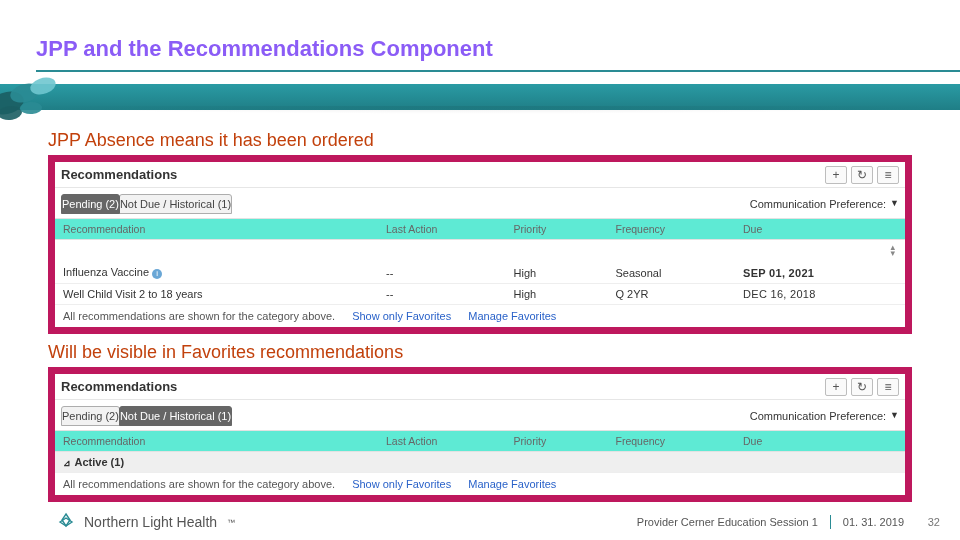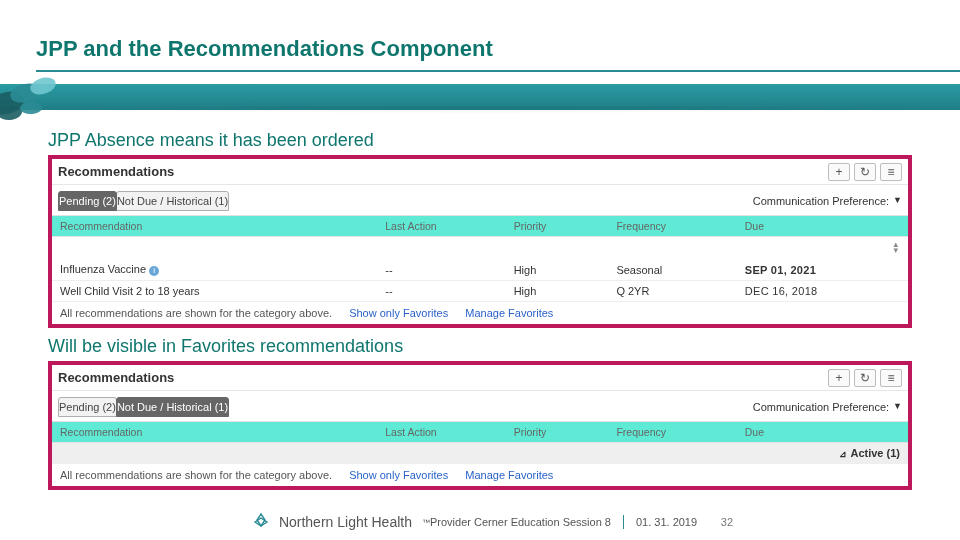--- a/index.html
+++ b/index.html
@@ -2,37 +2,37 @@
 <html><head>
 <meta charset="utf-8">
 <style>
   * { box-sizing: border-box; margin: 0; padding: 0; }
   html, body { width: 960px; height: 540px; font-family: "Segoe UI", Arial, sans-serif; background: #fff; overflow: hidden; }
   .slide { position: relative; width: 960px; height: 540px; }
 
   
   .header { position: relative; height: 112px; }
   .title-bar { position: absolute; left: 0; right: 0; top: 28px; height: 42px; }
-  .title-text { font-size: 22px; font-weight: 700; color: #0f766e; margin-left: 36px; line-height: 42px; }
+  .title-text { font-size: 22px; font-weight: 700; color: #8b5cf6; margin-left: 36px; line-height: 42px; }
   .title-rule { position: absolute; left: 36px; right: 0; top: 70px; height: 2px; background: #2a8b94; }
   .teal-band { position: absolute; left: 0; right: 0; top: 84px; height: 26px; background: linear-gradient(#2a9ba4, #1f7e86); }
   .wave { position: absolute; left: 0; right: 0; top: 106px; height: 8px; background: radial-gradient(ellipse at 50% 0%, rgba(0,0,0,0.08), transparent 70%); }
   .leaves { position: absolute; left: -20px; top: 62px; width: 120px; height: 60px; }
   .leaf { position: absolute; width: 34px; height: 22px; border-radius: 50% 60% 50% 60%; transform: rotate(-20deg); opacity: 0.9; }
   .lf1 { background:#1b5e63; left:10px; top:30px; }
   .lf2 { background:#2a8b94; left:30px; top:22px; width:30px; height:18px; }
   .lf3 { background:#6fc7cf; left:50px; top:16px; width:26px; height:16px; }
   .lf4 { background:#1b5e63; left:18px; top:44px; width:24px; height:14px; transform:rotate(-10deg);}
   .lf5 { background:#2a8b94; left:40px; top:40px; width:22px; height:12px; transform:rotate(-5deg);}
 
   .body { padding: 10px 48px 0 48px; }
-  .lead { font-size: 18px; color: #0f766e; margin: 8px 0 4px 0; }
+  .lead { font-size: 18px; color: #c2410c; margin: 8px 0 4px 0; }
 
   
-  .widget { border: 4px solid #be185d; font-size: 11px; color: #333; margin-bottom: 2px; background:#fff; }
+  .widget { border: 7px solid #be185d; font-size: 11px; color: #333; margin-bottom: 2px; background:#fff; }
   .w-hdr { display: flex; align-items: center; justify-content: space-between; height: 26px; padding: 0 6px; border-bottom: 1px solid #e6e6e6; }
   .w-title { font-weight: 600; font-size: 13px; }
   .w-hdr-btns { display: flex; gap: 4px; }
   .hbtn { width: 22px; height: 18px; border: 1px solid #bdbdbd; border-radius: 2px; display:flex; align-items:center; justify-content:center; font-size:12px; color:#555; background:#fafafa; }
 
   .w-sub { display:flex; align-items:center; justify-content:space-between; padding: 6px 6px 2px 6px; }
   .tabs { display:flex; gap:0; }
   .tab { border:1px solid #adadad; padding:3px 0; font-size:11px; background:#f2f2f2; color:#444; border-radius:3px 3px 0 0; margin-right:-1px; }
   .tab.active { background:#666; color:#fff; border-color:#666; position:relative; z-index:1; }
   .commpref { font-size:11px; color:#333; display:flex; align-items:flex-start; gap:4px;}
@@ -44,28 +44,28 @@
   .col-rec { width:38%; }
   .col-la  { width:15%; }
   .col-pr  { width:12%; }
   .col-fr  { width:15%; }
   .col-due { width:20%; }
   .due-red { color:#b22; font-weight:600; letter-spacing:0.3px;}
   .due-blk { color:#333; letter-spacing:0.3px; text-transform:uppercase; font-size:10.5px;}
   .info-dot { display:inline-block; width:10px; height:10px; border-radius:50%; background:#6aa7d6; color:#fff; font-size:8px; text-align:center; line-height:10px; margin-left:3px;}
   .w-foot { padding:5px 8px; font-size:11px; color:#555; }
   .lnk { color:#2a62c9; margin-left:14px; }
-  .grp { background:#efefef; font-weight:600;text-align:right; }
+  .grp { background:#efefef; font-weight:600; }
   .grp td { padding:3px 8px; }
   .tri { display:inline-block; margin-right:4px; font-size:9px;}
   .scroll-ind { text-align:right; border:none !important;}
   .scroll-ind .carets { color:#888; font-size:9px; line-height:6px; display:inline-block; padding-right:2px;}
 
   
-  .footer { position:absolute; left:4px; right:0; bottom:0; height:36px; display:flex; align-items:center; justify-content:center; padding:0 20px 0 40px;}
+  .footer { position:absolute; left:16px; right:0; bottom:0; height:36px; display:flex; align-items:center; justify-content:space-between; padding:0 20px 0 40px;}
   .brand { display:flex; align-items:center; gap:8px; color:#555; font-size:14px;}
   .logo { width:20px; height:20px; position:relative;}
   .logo svg { width:20px; height:20px; }
   .tm { font-size:8px; vertical-align:top; margin-left:2px;}
   .foot-right { display:flex; align-items:center; gap:12px; font-size:11px; color:#555;}
   .vsep { width:1px; height:14px; background:#2a8b94;}
   .pgnum { color:#777; width:24px; text-align:right;}
 </style>
 </head>
 <body>
@@ -195,19 +195,19 @@
             <g fill="none" stroke="#2a8b94" stroke-width="1.4">
               <path d="M10 2 L14 8 L10 14 L6 8 Z"></path>
               <path d="M4 10 L10 6 L16 10 L10 14 Z"></path>
             </g>
           </svg>
       </span>
       <span>Northern Light Health</span>
         <span class="tm">™</span>
     </div>
     <div class="foot-right">
-      <span>Provider Cerner Education Session 8</span>
+      <span>Provider Cerner Education Session 1</span>
       <span class="vsep"></span>
       <span>01. 31. 2019</span>
       <span class="pgnum">32</span>
     </div>
   </div>
 </div>
 
 </body></html>

